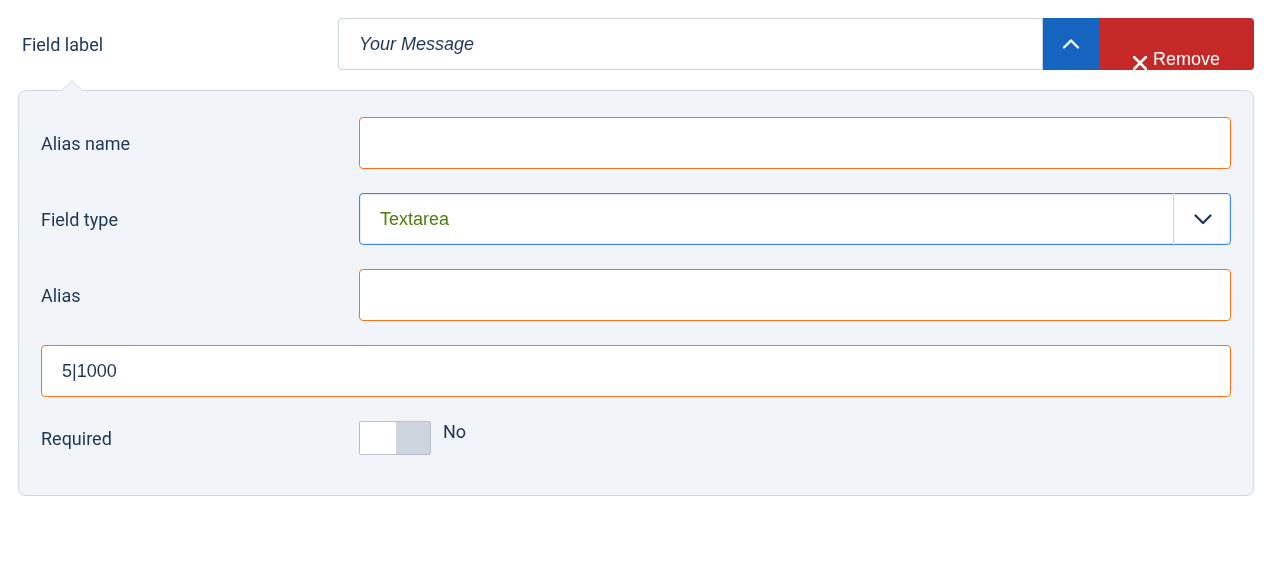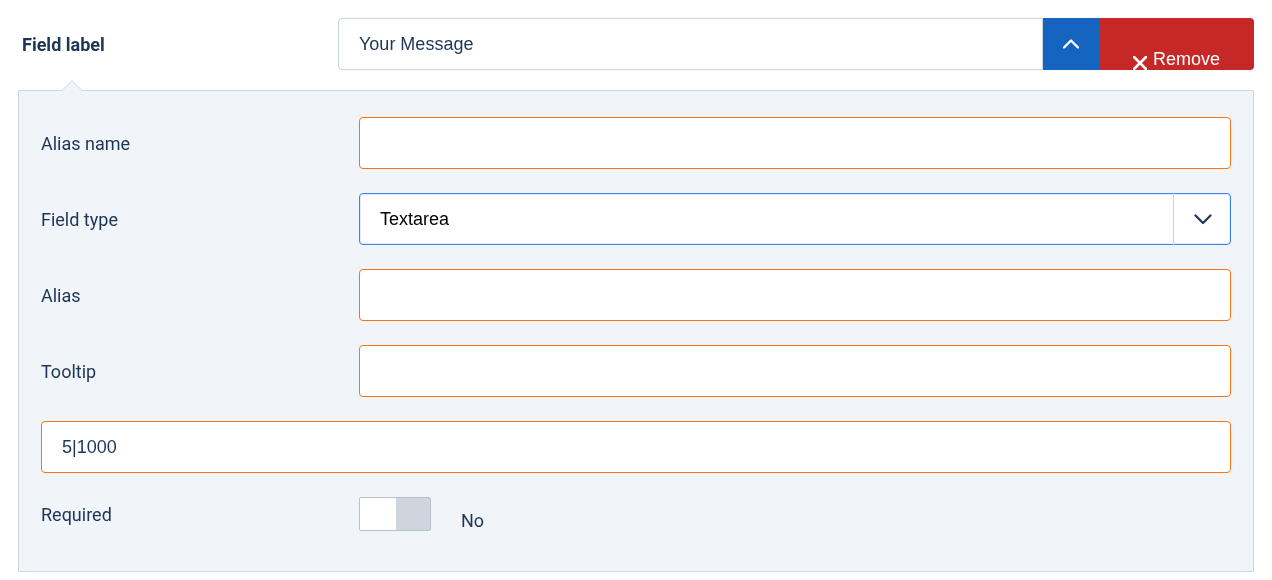--- a/index.html
+++ b/index.html
@@ -16,38 +16,39 @@
       color: #1d3557;
       font-size: 17px;
     }
     .top-row {
       display: flex;
       align-items: center;
       padding: 0 0 12px 0;
     }
     .top-label {
       width: 320px;
-      font-weight: 700;
+      font-weight: 400;
       color: #1d3557;
       font-size: 18px;
       padding-left: 4px;
     }
     .top-input-wrap {
       flex: 1;
       display: flex;
     }
     .top-input {
       flex: 1;
       height: 52px;
       border: 1px solid #cbd3dd;
       border-radius: 4px 0 0 4px;
       padding: 0 20px;
       font-size: 18px;
       color: #1d3557;
       outline: none;
+      font-style: italic;
     }
     .collapse-btn {
       width: 56px;
       height: 52px;
       background: #1565c0;
       border: none;
       display: flex;
       align-items: center;
       justify-content: center;
       cursor: pointer;
@@ -62,21 +63,21 @@
       font-size: 18px;
       cursor: pointer;
       display: flex;
       align-items: flex-end;
       gap: 6px;
     }
     .panel {
       position: relative;
       background: #f1f4f8;
       border: 1px solid #cdd7e3;
-      border-radius: 1px;
+      border-radius: 8px;
       padding: 26px 22px 26px 22px;
       margin-top: 8px;
     }
     .panel::before {
       content: "";
       position: absolute;
       top: -11px;
       left: 42px;
       width: 0;
       height: 0;
@@ -127,21 +128,21 @@
       position: relative;
       width: 100%;
     }
     .select-input {
       width: 100%;
       height: 52px;
       border: 1px solid #3b82f6;
       border-radius: 4px;
       padding: 0 60px 0 20px;
       font-size: 18px;
-      color: #000000;
+      color: #4d7c0f;
       outline: none;
       background: #fff;
       box-shadow: inset 0 0 0 1px rgba(59,130,246,0.15);
       appearance: none;
       -webkit-appearance: none;
       cursor: pointer;
     }
     .select-chevron {
       position: absolute;
       right: 0;
@@ -149,22 +150,22 @@
       width: 58px;
       height: 52px;
       display: flex;
       align-items: center;
       justify-content: center;
       border-left: 1px solid #cbd3dd;
       pointer-events: none;
     }
     .toggle-wrap {
       display: flex;
-      align-items: flex-end;
-      gap: 30px;
+      align-items: flex-start;
+      gap: 12px;
     }
     .toggle {
       width: 72px;
       height: 34px;
       background: #cfd5dc;
       border-radius: 2px;
       position: relative;
       cursor: pointer;
       border: 1px solid #b8c0ca;
     }
@@ -231,26 +232,20 @@
     </div>
   </div>
 
   <div class="form-row">
     <div class="form-label">Alias</div>
     <div class="form-control-wrap">
       <input type="text" class="text-input" value="" style="">
     </div>
   </div>
 
-  <div class="form-row">
-    <div class="form-label">Tooltip</div>
-    <div class="form-control-wrap">
-      <input type="text" class="text-input" value="" style="">
-    </div>
-  </div>
 
   <div class="form-row">
     <div class="form-control-wrap">
       <input type="text" class="text-input" value="5|1000" style="">
     </div>
   </div>
 
   <div class="form-row">
     <div class="form-label">Required</div>
     <div class="form-control-wrap">

